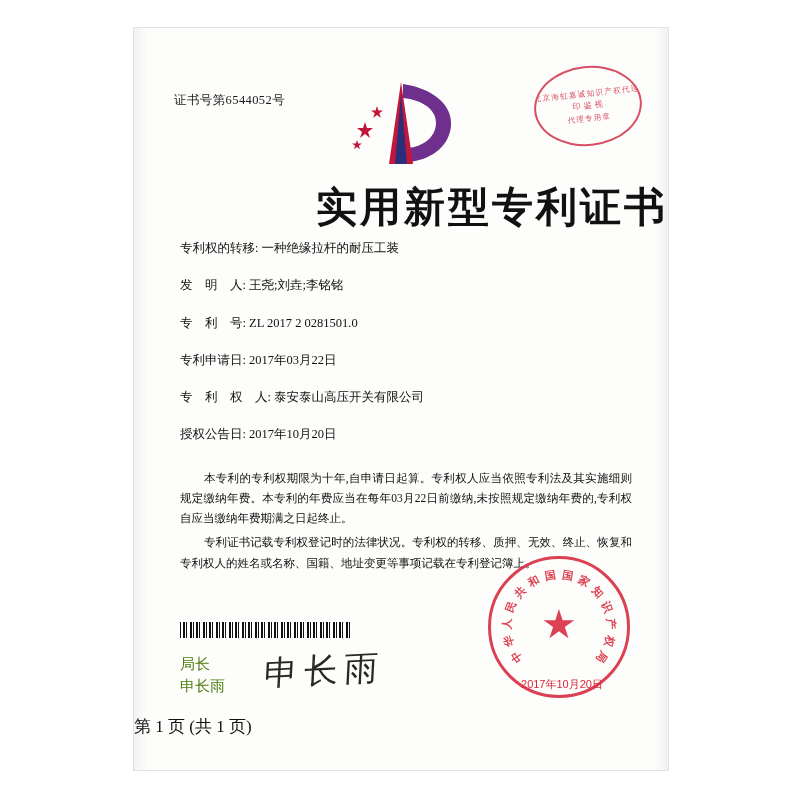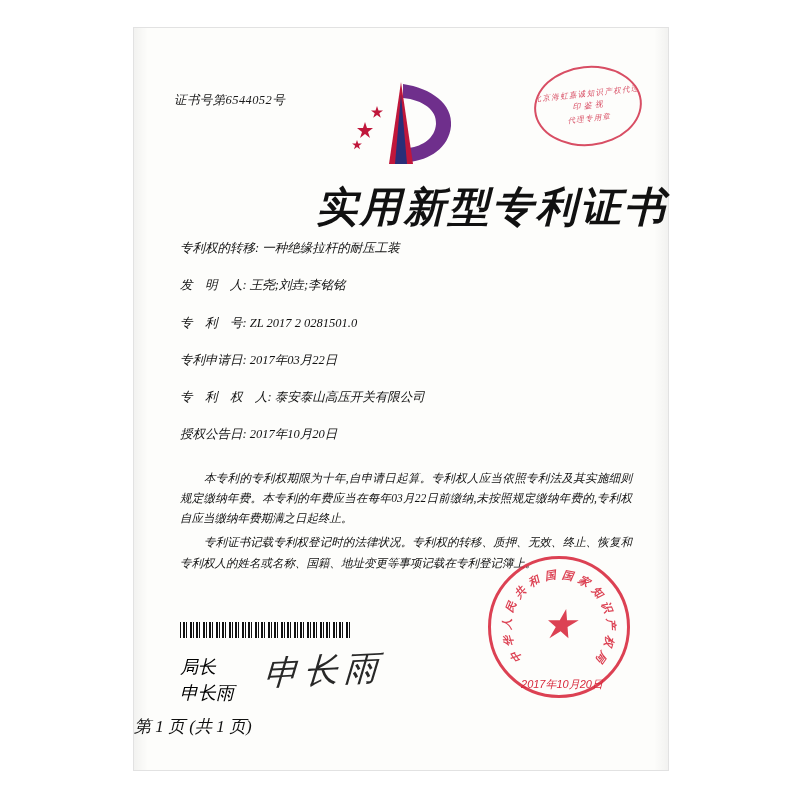--- a/index.html
+++ b/index.html
@@ -11,21 +11,20 @@
     width: 800px;
     height: 800px;
     font-family: "Liberation Serif", serif;
     overflow: hidden;
   }
   #page {
     position: relative;
     width: 800px;
     height: 730px;
     background: #ffffff;
-    font-style: italic;
   }
   
   .sheet {
     position: absolute;
     left: 134px;
     top: 28px;
     width: 534px;
     height: 742px;
     background: #fdfdfb;
     box-shadow: 0 0 0 1px #e2e2e2;
@@ -151,22 +150,22 @@
       repeating-linear-gradient(90deg,
         #111 0px, #111 1px, #fff 1px, #fff 3px,
         #111 3px, #111 5px, #fff 5px, #fff 6px,
         #111 6px, #111 7px, #fff 7px, #fff 10px,
         #111 10px, #111 12px, #fff 12px, #fff 13px);
   }
   .signature-block {
     position: absolute;
     left: 46px;
     top: 626px;
-    font-size: 18px;
-    color: #000000;
+    font-size: 15px;
+    color: #4d7c0f;
     line-height: 1.45;
   }
   .handwriting {
     position: absolute;
     left: 130px;
     top: 620px;
     font-size: 34px;
     color: #111;
     font-family: "DejaVu Serif", serif;
     transform: rotate(-3deg) skewX(-6deg);

